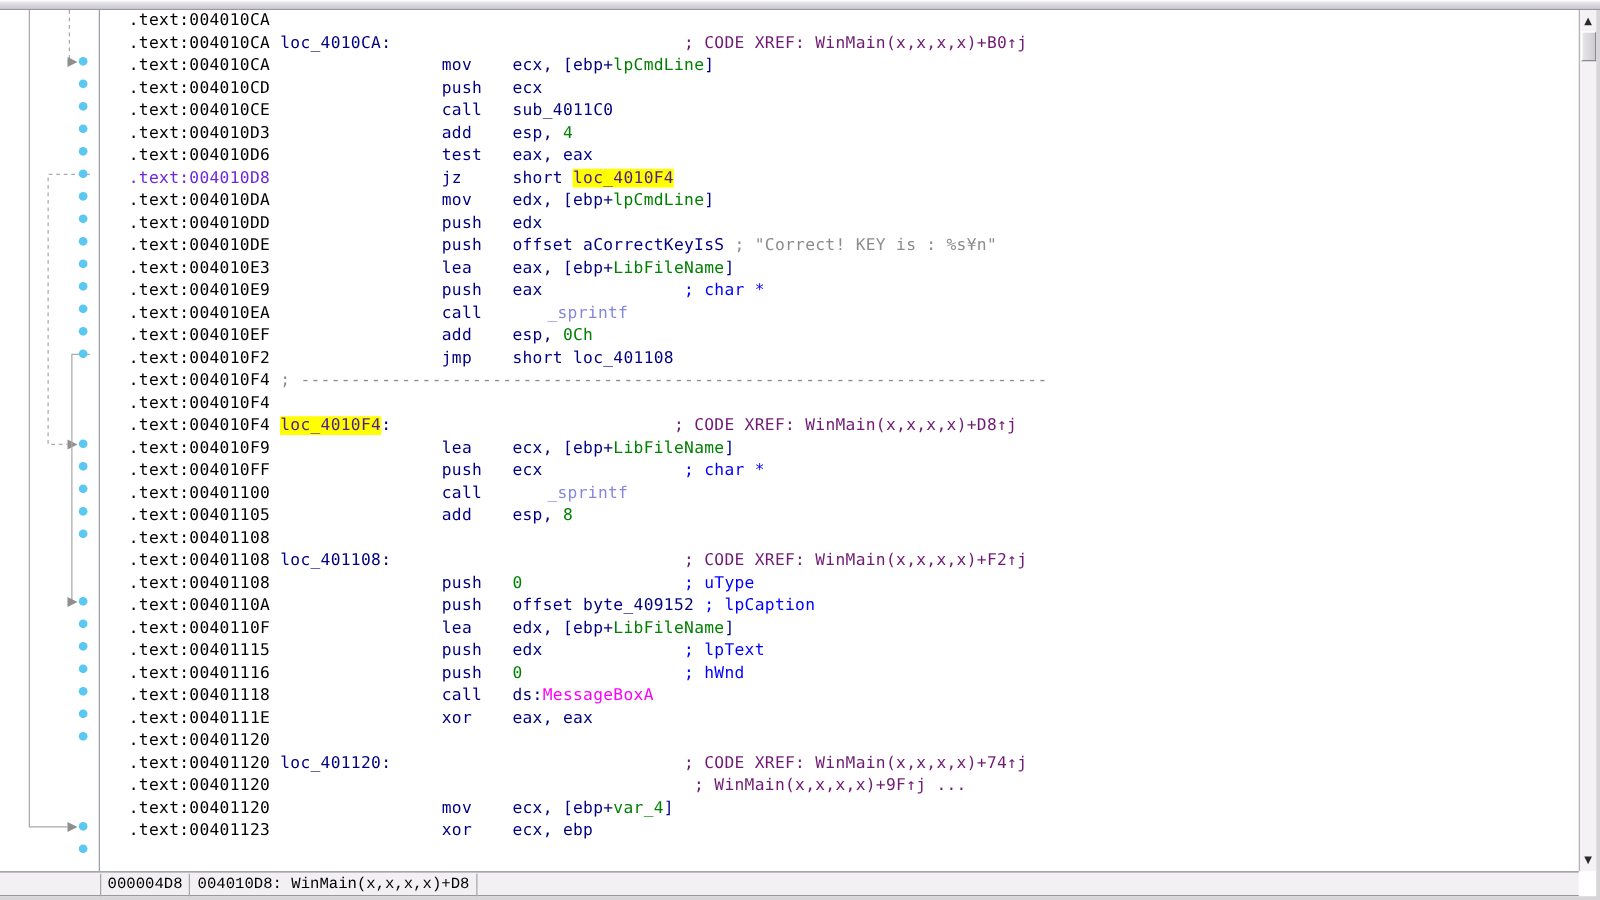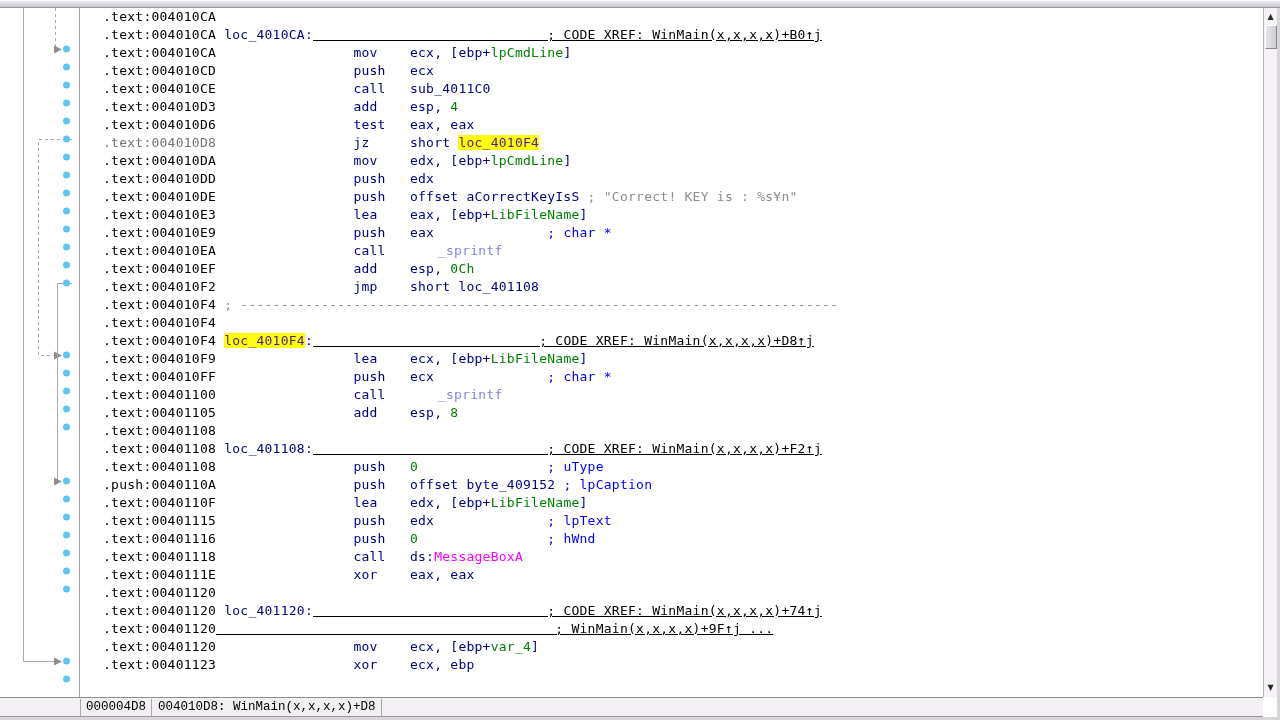--- a/index.html
+++ b/index.html
@@ -21,25 +21,25 @@
   }
   .flow-margin svg { display:block; }
   
   .listing {
     position:absolute; left:80px; top:8px; width:1183px; height:689px;
     background:#ffffff; font-size:13px; letter-spacing:0.25px;
     padding-left:4px; box-sizing:border-box;
   }
   .row { height:18px; line-height:18px; white-space:pre; }
   .addr { color:#000000;margin-left:19px; }
-  .addr.cur { color:#737373; }
+  .addr.cur { color:#6d28d9; }
   .sg-c { color:#000080; }                      
   .sg-n { color:#008000; }                      
   .sg-v { color:#008000; }                      
-  .sg-x { color:#000000;text-decoration:underline; }                      
+  .sg-x { color:#701a75; }                      
   .sg-b { color:#0000ff; }                      
   .sg-g { color:#8c8c8c; }                      
   .sg-i { color:#8787dc;margin-left:28px; }                      
   .sg-a { color:#ff00ff;text-align:right; }                      
   .sg-s { color:#8c8c8c; }                      
   .sg-h { color:#4c1d95; background:#ffff00; }  
   
   .vscrollbar {
     position:absolute; left:1263px; top:8px; width:14px; height:689px;
     background:#f4f2f5; border-left:1px solid #b4b2b6; box-sizing:border-box;
@@ -140,21 +140,21 @@
       <div class="row"><span class="addr">.text:004010F4</span><span class="sg-s"> ; --------------------------------------------------------------------------</span></div>
       <div class="row"><span class="addr">.text:004010F4</span></div>
       <div class="row"><span class="addr">.text:004010F4</span><span class="sg-c"> </span><span class="sg-h">loc_4010F4</span><span class="sg-c">:</span><span class="sg-x">                            ; CODE XREF: WinMain(x,x,x,x)+D8↑j</span></div>
       <div class="row"><span class="addr">.text:004010F9</span><span class="sg-c">                 lea    ecx, [ebp+</span><span class="sg-v">LibFileName</span><span class="sg-c">]</span></div>
       <div class="row"><span class="addr">.text:004010FF</span><span class="sg-c">                 push   ecx</span><span class="sg-b">              ; char *</span></div>
       <div class="row"><span class="addr">.text:00401100</span><span class="sg-c">                 call   </span><span class="sg-i">_sprintf</span></div>
       <div class="row"><span class="addr">.text:00401105</span><span class="sg-c">                 add    esp, </span><span class="sg-n">8</span></div>
       <div class="row"><span class="addr">.text:00401108</span></div>
       <div class="row"><span class="addr">.text:00401108</span><span class="sg-c"> loc_401108:</span><span class="sg-x">                             ; CODE XREF: WinMain(x,x,x,x)+F2↑j</span></div>
       <div class="row"><span class="addr">.text:00401108</span><span class="sg-c">                 push   </span><span class="sg-n">0</span><span class="sg-b">                ; uType</span></div>
-      <div class="row"><span class="addr">.push:0040110A</span><span class="sg-c">                 push   offset byte_409152 </span><span class="sg-b">; lpCaption</span></div>
+      <div class="row"><span class="addr">.text:0040110A</span><span class="sg-c">                 push   offset byte_409152 </span><span class="sg-b">; lpCaption</span></div>
       <div class="row"><span class="addr">.text:0040110F</span><span class="sg-c">                 lea    edx, [ebp+</span><span class="sg-v">LibFileName</span><span class="sg-c">]</span></div>
       <div class="row"><span class="addr">.text:00401115</span><span class="sg-c">                 push   edx</span><span class="sg-b">              ; lpText</span></div>
       <div class="row"><span class="addr">.text:00401116</span><span class="sg-c">                 push   </span><span class="sg-n">0</span><span class="sg-b">                ; hWnd</span></div>
       <div class="row"><span class="addr">.text:00401118</span><span class="sg-c">                 call   ds:</span><span class="sg-a">MessageBoxA</span></div>
       <div class="row"><span class="addr">.text:0040111E</span><span class="sg-c">                 xor    eax, eax</span></div>
       <div class="row"><span class="addr">.text:00401120</span></div>
       <div class="row"><span class="addr">.text:00401120</span><span class="sg-c"> loc_401120:</span><span class="sg-x">                             ; CODE XREF: WinMain(x,x,x,x)+74↑j</span></div>
       <div class="row"><span class="addr">.text:00401120</span><span class="sg-x">                                          ; WinMain(x,x,x,x)+9F↑j ...</span></div>
       <div class="row"><span class="addr">.text:00401120</span><span class="sg-c">                 mov    ecx, [ebp+</span><span class="sg-v">var_4</span><span class="sg-c">]</span></div>
       <div class="row"><span class="addr">.text:00401123</span><span class="sg-c">                 xor    ecx, ebp</span></div>

